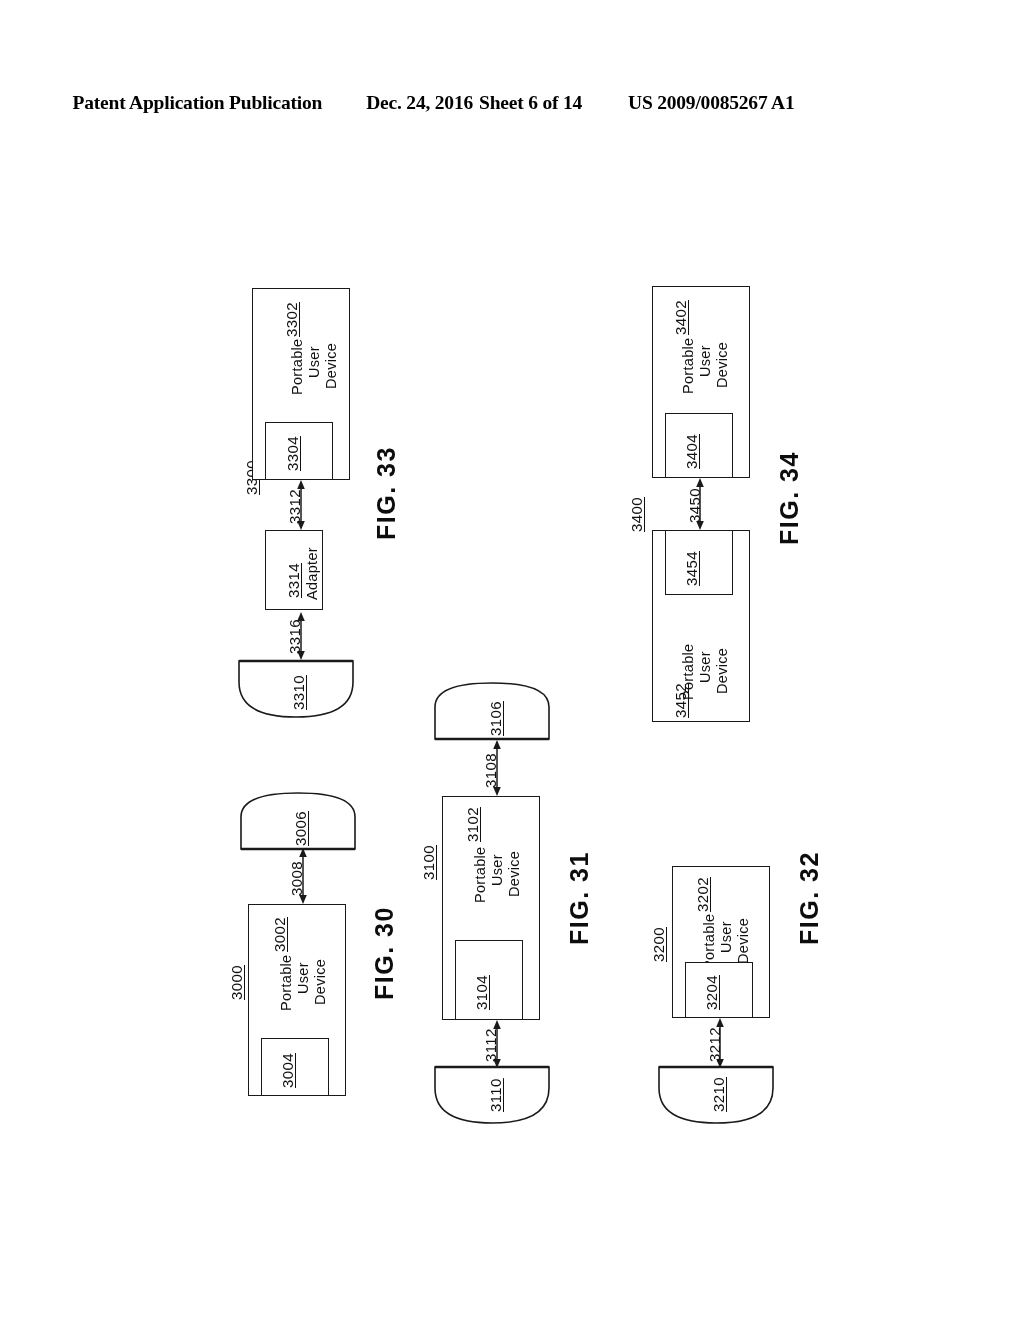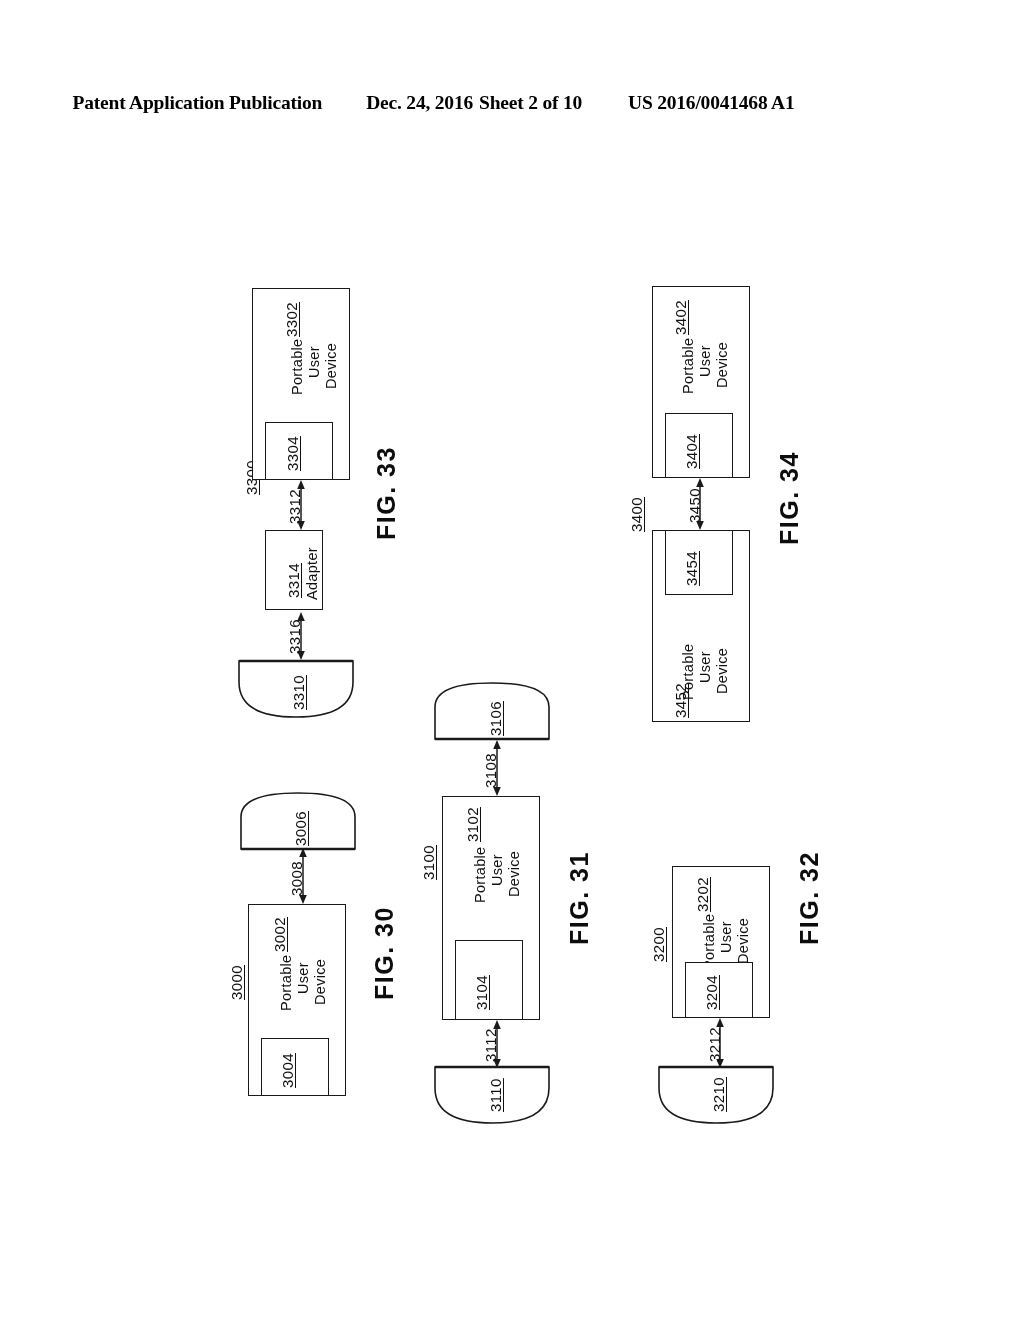--- a/index.html
+++ b/index.html
@@ -110,22 +110,22 @@
     position: absolute;
   }
   .bowl svg { display: block; }
 </style>
 </head>
 <body>
 
 <div id="page-header">
   <span class="h-pub">Patent Application Publication</span>
   <span class="h-date">Dec. 24, 2016</span>
-  <span class="h-sheet">Sheet 2 of 10</span>
-  <span class="h-num">US 2016/0041468 A1</span>
+  <span class="h-sheet">Sheet 6 of 14</span>
+  <span class="h-num">US 2009/0085267 A1</span>
 </div>
 
 <div id="drawing">
 
   <div class="fig">
 
     <div class="ref rot" style="left:243px; top:495px;">3300</div>
 
     <div class="box" style="left:252px; top:288px; width:98px; height:192px;"></div>
     <div class="ref rot" style="left:283px; top:337px;">3302</div>

